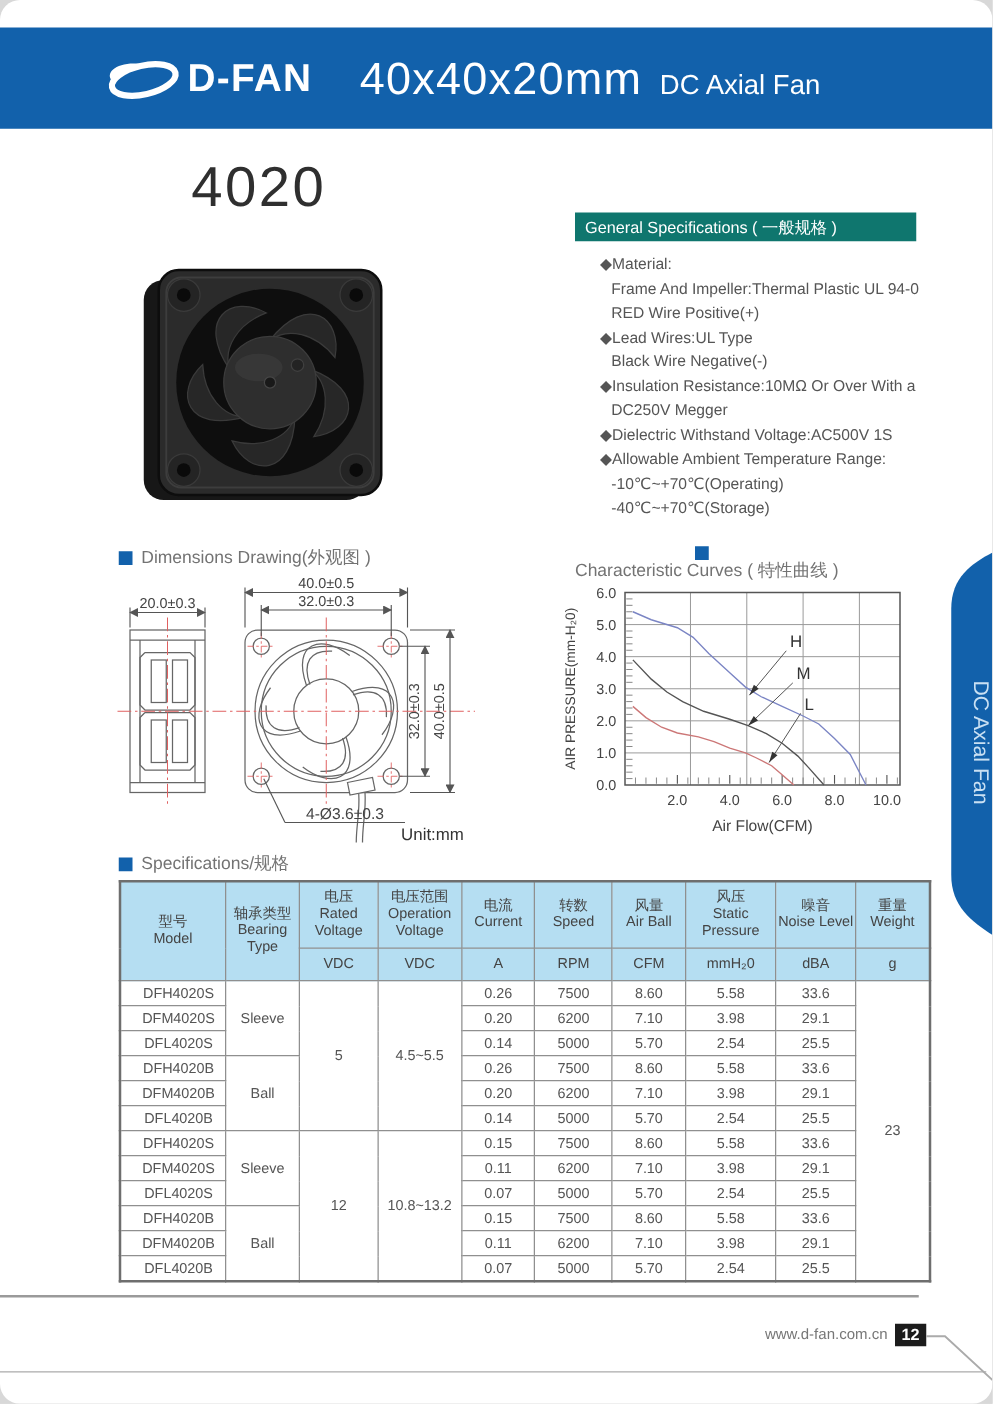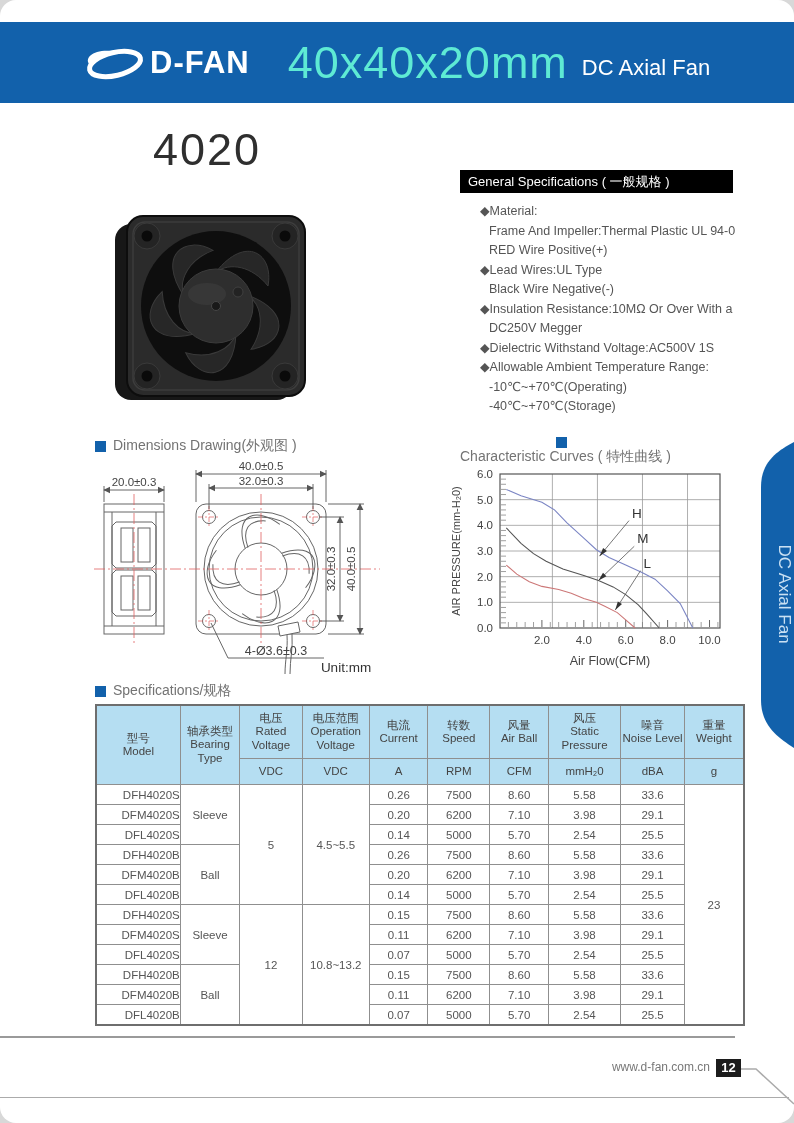--- a/index.html
+++ b/index.html
@@ -2,30 +2,30 @@
 <html><head>
 <meta charset="utf-8">
 <style>
   html,body{margin:0;padding:0;background:#d8d8d8;font-family:"Liberation Sans","DejaVu Sans",sans-serif;}
   .page{position:relative;width:794px;height:1123px;margin:0 auto;background:#fff;border-radius:16px;overflow:hidden;}
 
   
   .topbar{position:absolute;left:0;top:22px;width:794px;height:81px;background:#1261ab;display:flex;align-items:center;}
   .topbar .logoicon{margin-left:82px;}
   .brand{color:#fff;font-weight:bold;font-size:31px;letter-spacing:1px;margin-left:4px;}
-  .sizetitle{color:#5eead4;font-size:45px;margin-left:38px;letter-spacing:1px;}
+  .sizetitle{color:#ffffff;font-size:36px;margin-left:38px;letter-spacing:1px;}
   .subtitle{color:#fff;font-size:22px;margin-left:14px;margin-top:10px;}
 
   
   .model-heading{position:absolute;left:153px;top:124px;font-size:45px;color:#2f2f2f;letter-spacing:2px;}
   .fan-photo{position:absolute;left:103px;top:194px;}
 
   
   .gen-specs{position:absolute;left:460px;top:170px;width:273px;}
-  .gs-title{background:#000000;color:#fff;font-size:13px;height:23px;line-height:23px;padding-left:8px;}
+  .gs-title{background:#0f766e;color:#fff;font-size:13px;height:23px;line-height:23px;padding-left:8px;}
   .gs-list{margin-top:9px;font-size:12.5px;color:#555;line-height:19.5px;}
   .gs-line{white-space:nowrap;margin-left:20px;}
   .gs-line.cont{padding-left:9px;}
 
   
   .sec-head{position:absolute;display:flex;align-items:center;font-size:14px;color:#737373;}
   .sec-head .bullet{width:11px;height:11px;background:#1261ab;margin-right:7px;flex:none;}
   .sec-head.dims{left:95px;top:437px;}
   .sec-head.curves{left:460px;top:437px;flex-direction:column;}
   .sec-head.specs{left:95px;top:682px;}
@@ -35,21 +35,21 @@
 
   
   .table-wrap{position:absolute;left:95px;top:704px;width:650px;}
   table{width:100%;border-collapse:collapse;table-layout:fixed;font-size:11.5px;color:#555;}
   th,td{border:1px solid #8f8f8f;text-align:center;padding:0;}
   table{border:2px solid #6e6e6e;}
   thead th{background:#b5def2;font-weight:normal;color:#444;white-space:pre-line;line-height:13.5px;}
   thead tr.h1 th{height:52px;}
   thead tr.h2 th{height:25px;}
   tbody td{height:19px;}
-  tbody td.model{text-align:right;padding-left:9px;}
+  tbody td.model{text-align:center;padding-left:9px;}
 
   
   .footer-rule1{position:absolute;left:0;top:1036px;width:735px;height:2px;background:#9a9a9a;}
   .footer-rule2{position:absolute;left:0;top:1097px;width:789px;height:1px;background:#ababab;}
   .footer-site{position:absolute;right:84px;top:1060px;font-size:12px;color:#777;}
   .footer-page{position:absolute;left:716px;top:1059px;width:25px;height:18px;background:#1c1c1c;color:#fff;font-size:13px;font-weight:bold;text-align:center;line-height:18px;}
   .footer-swoosh{position:absolute;left:740px;top:1062px;}
 
   
   .side-tab{position:absolute;right:0;top:442px;}

